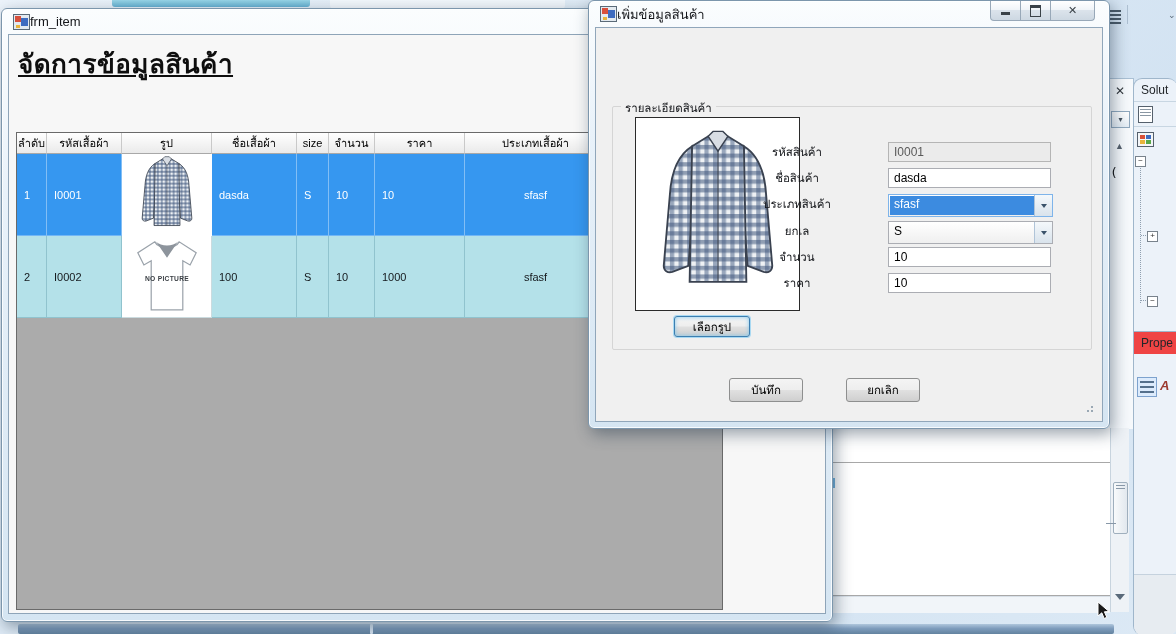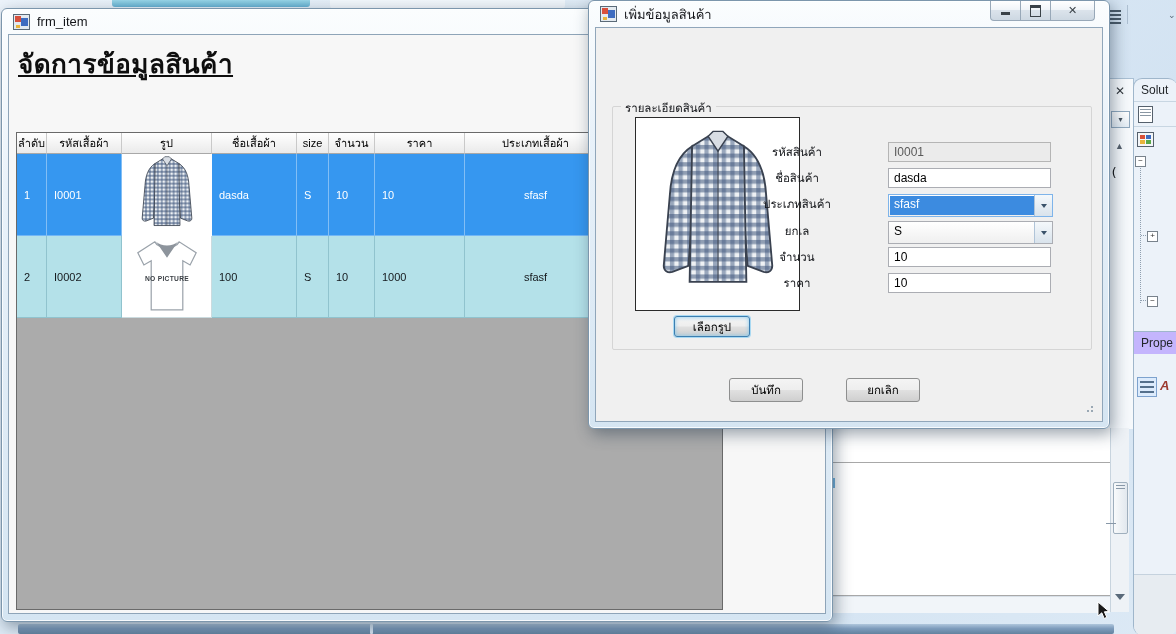--- a/index.html
+++ b/index.html
@@ -37,21 +37,21 @@
   .panel-title{position:absolute;left:7px;font-size:12px;color:#22262A;}
   .panel-sep{position:absolute;left:0;width:43px;height:1px;background:#C8D6E2;}
   .doc-icon{position:absolute;left:4px;top:27px;width:13px;height:15px;background:#FFFFFF;border:1px solid #55606C;}
   .doc-icon i{display:block;height:1px;background:#8A97A3;margin:2px 1px 0 1px;}
   .sol-icon{position:absolute;left:3px;top:53px;width:15px;height:13px;background:#F4F6F8;border:1px solid#55606C;}
   .sol-icon b{position:absolute;width:5px;height:4px;}
   .tree-box{position:absolute;width:9px;height:9px;background:#FFFFFF;border:1px solid #78828C;
     font-size:8px;line-height:7px;text-align:center;color:#333;}
   .tree-vline{position:absolute;left:6px;top:86px;height:138px;border-left:1px dotted #90A0B0;}
   .tree-hstub{position:absolute;height:1px;border-top:1px dotted #90A0B0;}
-  .props-hdr{position:absolute;left:0;top:252px;width:43px;height:22px;border-top:1px solid #9FB6CB;background:#c4b5fd;}
+  .props-hdr{position:absolute;left:0;top:252px;width:43px;height:22px;border-top:1px solid #9FB6CB;background:#ef4444;}
   .cat-icon{position:absolute;left:3px;top:298px;width:18px;height:18px;border:1px solid #7DA2CE;background:#DCEBFC;}
   .cat-icon i{display:block;height:2px;background:#55708C;margin:3px 2px 0 2px;}
   .alpha-a{position:absolute;left:26px;top:299px;font-size:13px;font-weight:bold;font-style:italic;color:#9C3A30;}
   .props-div{position:absolute;left:0;top:495px;width:43px;height:1px;background:#C5D2DE;}
   .props-foot{position:absolute;left:0;top:496px;width:43px;height:60px;background:#E7ECF1;}
 
   
   .editor{left:831px;top:428px;width:297px;height:184px;background:#FFFFFF;}
   .ed-hline{position:absolute;left:0;width:279px;height:1px;background:#A8A8A8;}
   .code-line{position:absolute;left:7px;top:47px;font-family:"DejaVu Sans Mono","Liberation Mono",monospace;font-size:13px;color:#000;white-space:pre;}
@@ -61,21 +61,21 @@
   .vthumb{position:absolute;left:2px;top:54px;width:13px;height:50px;background:linear-gradient(90deg,#F8FAFB,#E2E8EE);
     border:1px solid #9FAFBD;border-radius:2px;}
   .vthumb i{display:block;height:1px;background:#8898A8;margin:2px 2px 0 2px;}
   .vthumb .grip{margin-top:20px;}
   .varrow{position:absolute;left:4px;top:166px;width:0;height:0;border:5px solid transparent;border-top:6px solid #5A6A7A;}
   .hstrip{position:absolute;left:0;top:168px;width:279px;height:16px;background:#F1F5F9;border-top:1px solid #D8E0E8;}
 
   
   .aero{background:linear-gradient(180deg,#FBFDFE 0%,#E9F2FA 30%,#D5E5F2 100%);
     border:1px solid #7C96AC;box-shadow:inset 0 0 0 1px rgba(255,255,255,.8),3px 5px 16px rgba(30,50,70,.45);}
-  .titlebar{display:flex;align-items:center;gap:7px;padding-left:11px;}
+  .titlebar{display:flex;align-items:center;padding-left:11px;}
   .title-text{font-size:13px;color:#14161A;}
   .form-icon{width:15px;height:14px;position:relative;background:#E3EAF0;border:1px solid #5A6A78;}
   .form-icon .fa{position:absolute;left:1px;top:1px;width:6px;height:6px;background:#D8503C;}
   .form-icon .fb{position:absolute;right:1px;top:3px;width:7px;height:8px;background:#3E6CC0;}
   .form-icon .fc{position:absolute;left:2px;bottom:1px;width:4px;height:3px;background:#E8B43C;}
 
   
   .main-win{left:1px;top:8px;width:830px;height:612px;border-radius:6px;z-index:20;}
   .main-client{position:absolute;left:6px;top:25px;right:6px;bottom:7px;background:#F7F7F7;border:1px solid #8EA4B8;}
   .heading{position:absolute;left:9px;top:8px;font-size:26px;font-weight:bold;text-decoration:underline;color:#0E0E0E;letter-spacing:.5px;}

